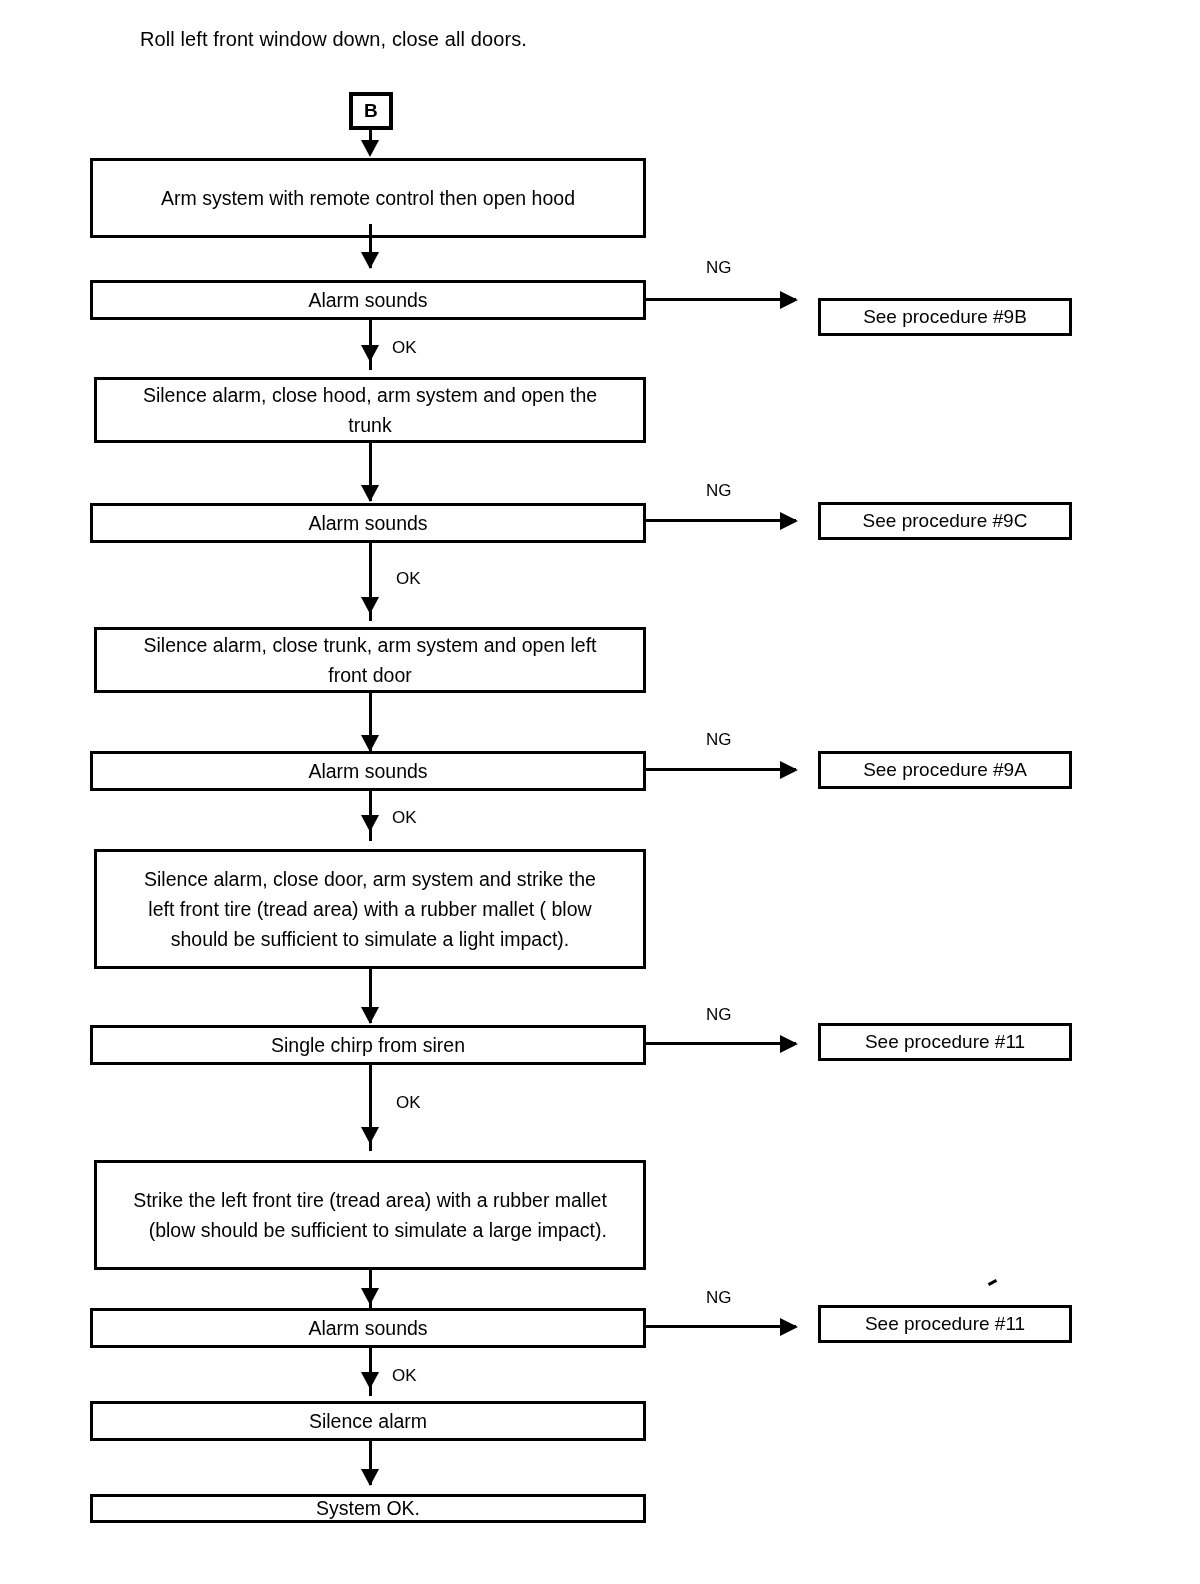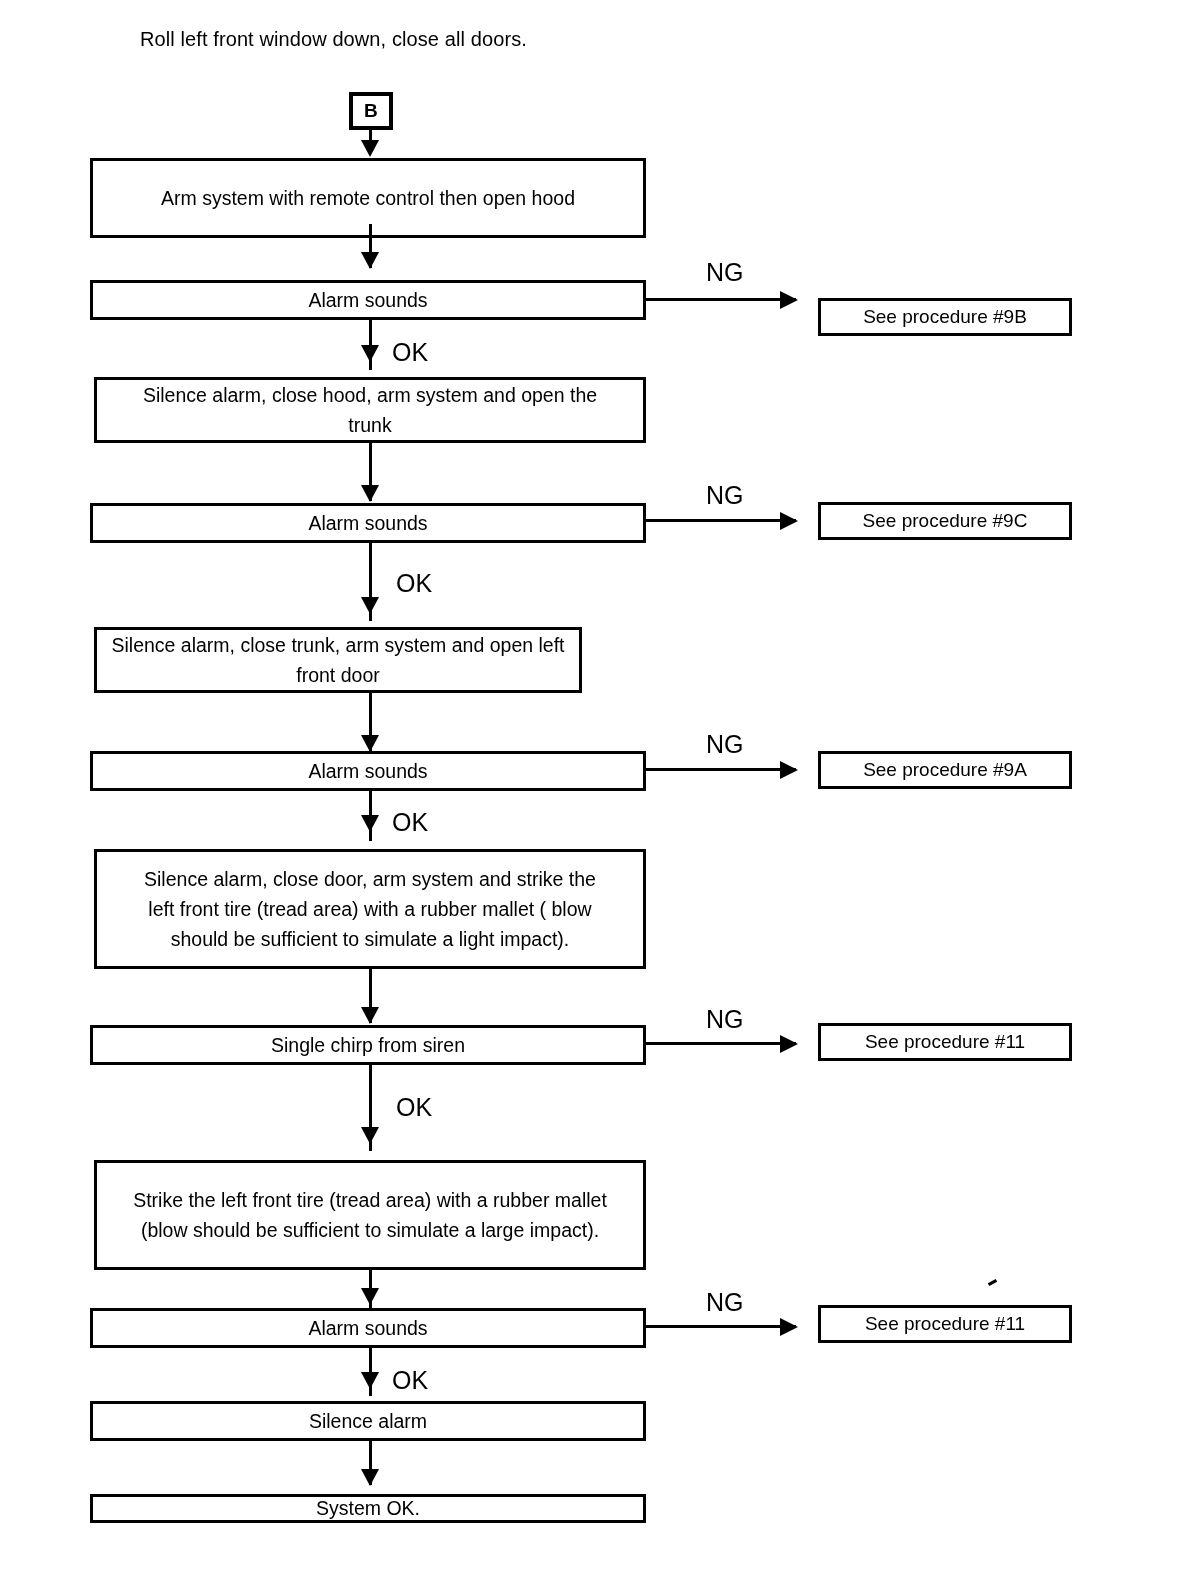--- a/index.html
+++ b/index.html
@@ -87,21 +87,21 @@
   .arrowhead-right {
     position: absolute;
     width: 0;
     height: 0;
     border-top: 9px solid transparent;
     border-bottom: 9px solid transparent;
     border-left: 18px solid #000;
   }
   .edge-label {
     position: absolute;
-    font-size: 25px;
+    font-size: 17px;
     white-space: nowrap;
   }
 
   
   .speck {
     position: absolute;
     background: #000;
   }
 </style>
 </head>
@@ -153,21 +153,21 @@
   <div class="arrowhead-right" style="left:780px; top:512px;"></div>
   <div class="edge-label" style="left:706px; top:481px;">NG</div>
   <div class="node right-node" style="left:818px; top:502px; width:254px; height:38px;">
     <span class="txt">See procedure #9C</span>
   </div>
 
   <div class="vline" style="left:369px; top:543px; height:78px;"></div>
   <div class="arrowhead-down" style="left:361px; top:597px;"></div>
   <div class="edge-label" style="left:396px; top:569px;">OK</div>
 
-  <div class="node" style="left:94px; top:627px; width:488px; height:66px;">
+  <div class="node" style="left:94px; top:627px; width:552px; height:66px;">
     <span class="txt">Silence alarm, close trunk, arm system and open left
 front door</span>
   </div>
   <div class="vline" style="left:369px; top:693px; height:58px;"></div>
   <div class="arrowhead-down" style="left:361px; top:735px;"></div>
 
   <div class="node" style="left:90px; top:751px; width:556px; height:40px;">
     <span class="txt">Alarm sounds</span>
   </div>
 
@@ -198,21 +198,21 @@
   <div class="arrowhead-right" style="left:780px; top:1035px;"></div>
   <div class="edge-label" style="left:706px; top:1005px;">NG</div>
   <div class="node right-node" style="left:818px; top:1023px; width:254px; height:38px;">
     <span class="txt">See procedure #11</span>
   </div>
 
   <div class="vline" style="left:369px; top:1065px; height:86px;"></div>
   <div class="arrowhead-down" style="left:361px; top:1127px;"></div>
   <div class="edge-label" style="left:396px; top:1093px;">OK</div>
 
-  <div class="node" style="left:94px; top:1160px; width:552px; height:110px;">
+  <div class="node" style="left:94px; top:1160px; width:552px; height:110px;text-align:right;">
     <span class="txt">Strike the left front tire (tread area) with a rubber mallet
 (blow should be sufficient to simulate a large impact).</span>
   </div>
   <div class="vline" style="left:369px; top:1270px; height:40px;"></div>
   <div class="arrowhead-down" style="left:361px; top:1288px;"></div>
 
   <div class="node" style="left:90px; top:1308px; width:556px; height:40px;">
     <span class="txt">Alarm sounds</span>
   </div>
 

